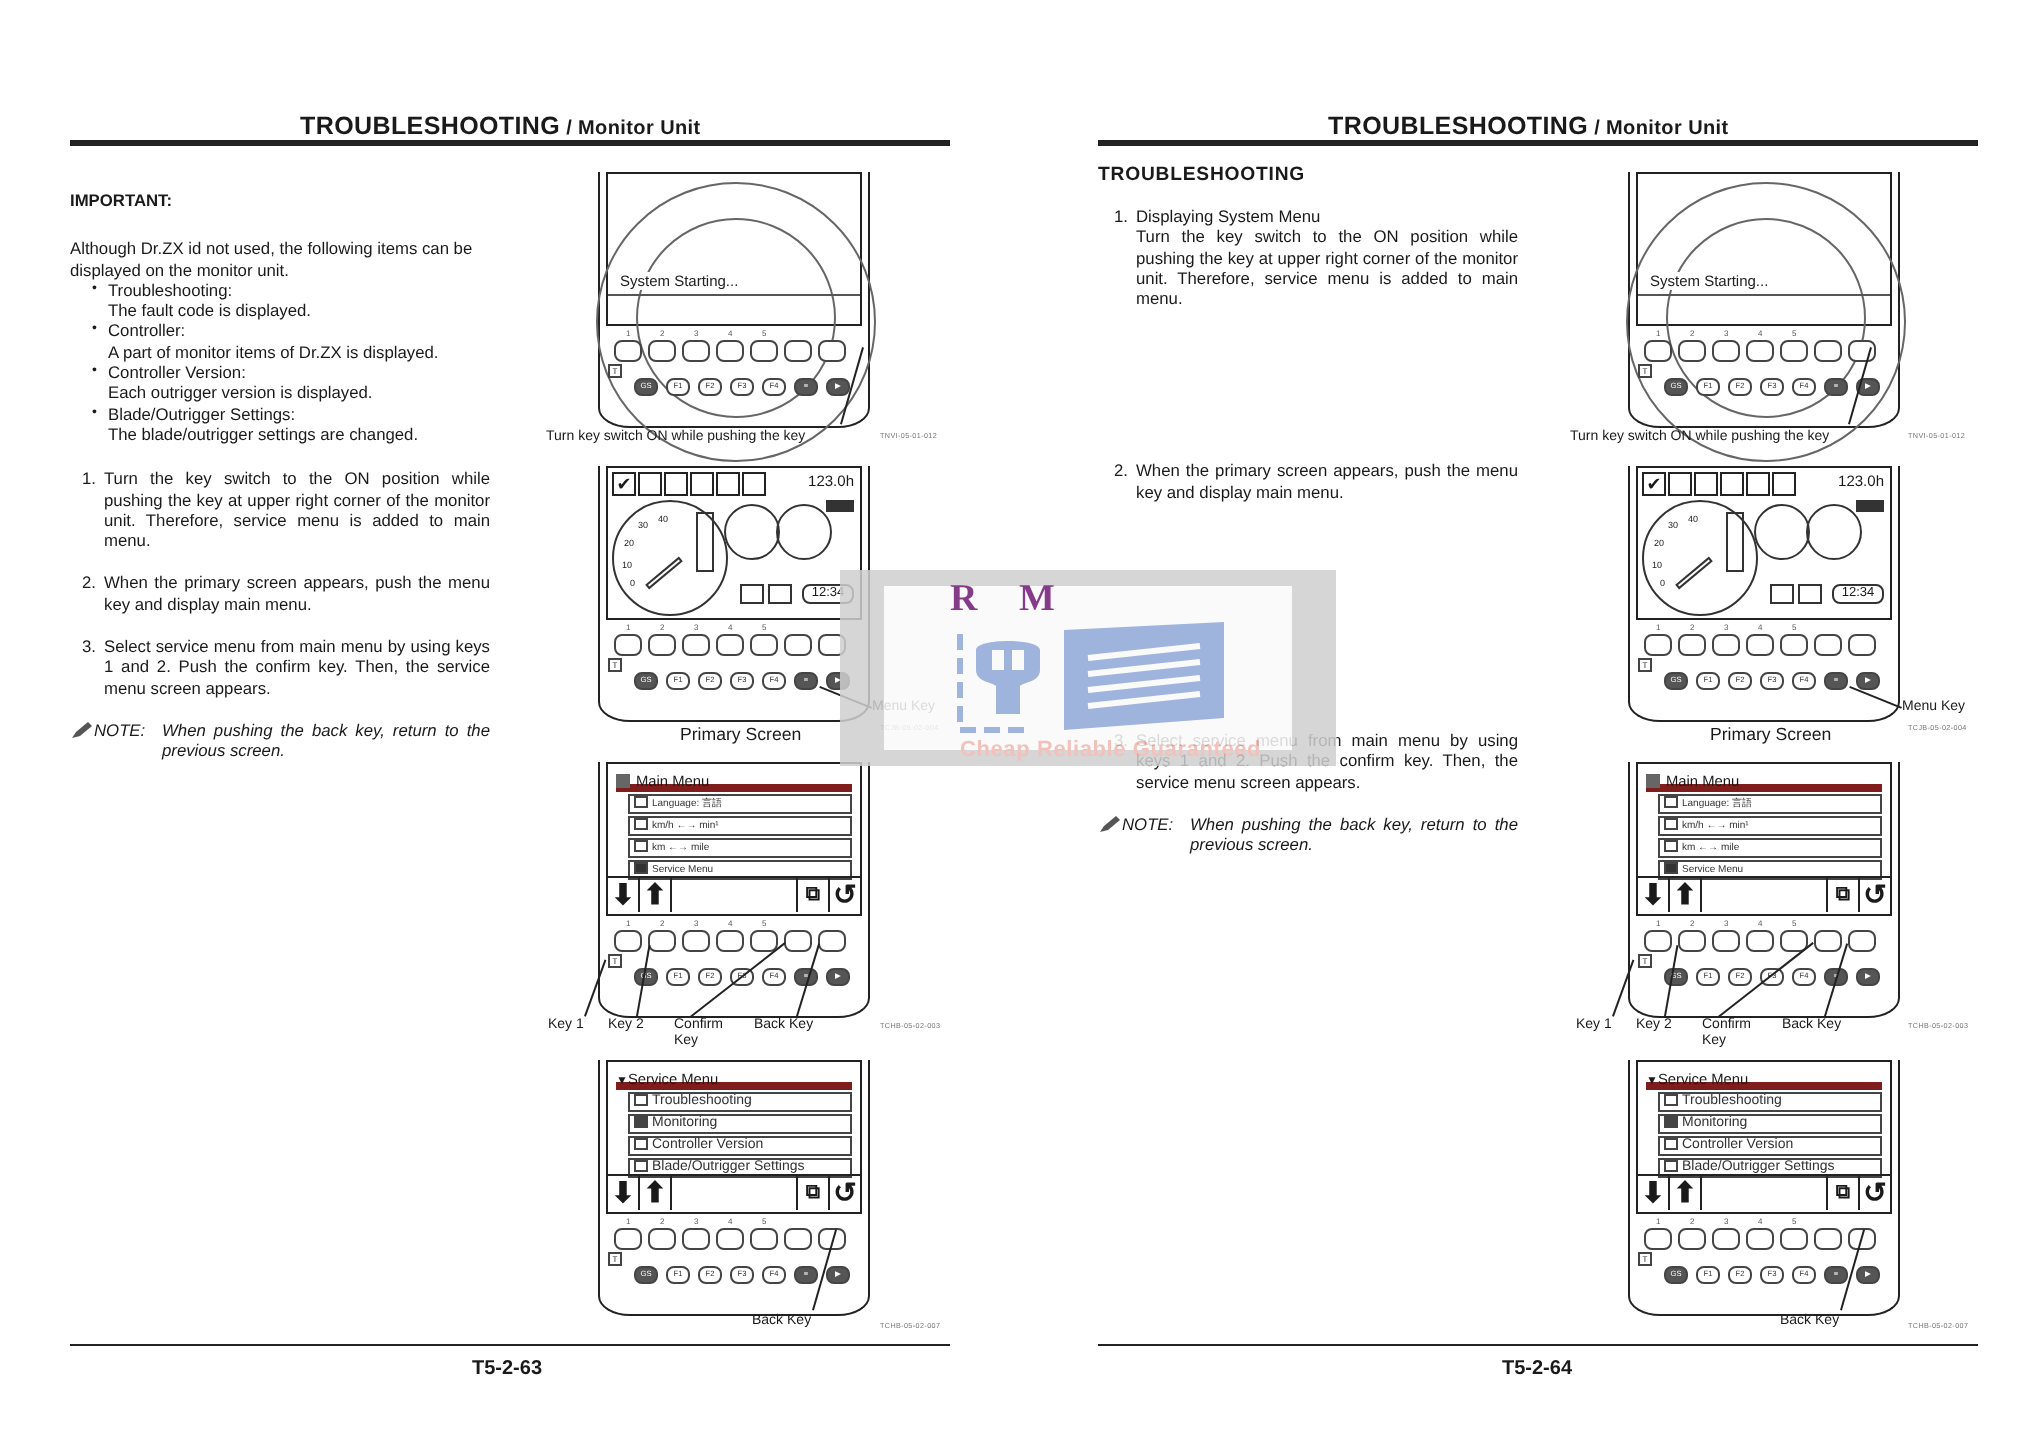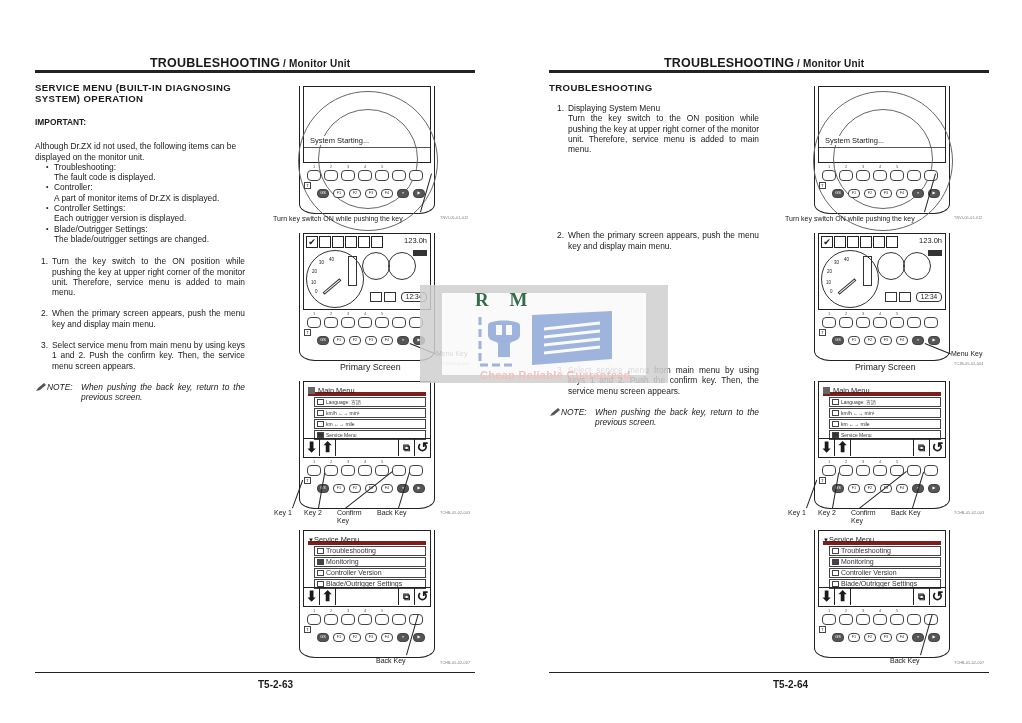--- a/index.html
+++ b/index.html
@@ -8,21 +8,21 @@
 
   .page { position: absolute; top: 0; width: 511px; height: 723px; }
   .page.left { left: 0; }
   .page.right { left: 511px; }
 
   .running-head { position: absolute; top: 56px; font-weight: bold; font-size: 12.5px; letter-spacing: 0.2px; }
   .running-head .sub { font-size: 10px; }
   .head-rule { position: absolute; top: 70px; height: 3px; border-top: 2px solid #222; border-bottom: 1px solid #222; }
 
   .foot-rule { position: absolute; top: 672px; height: 1px; background: #222; }
-  .page-num { position: absolute; top: 679px; font-size: 10px; font-weight: bold; margin-left: 22px; }
+  .page-num { position: absolute; top: 679px; font-size: 10px; font-weight: bold; }
 
   .col { position: absolute; font-size: 8.4px; line-height: 10.3px; }
   .sec-title { font-weight: bold; font-size: 9.6px; line-height: 11px; letter-spacing: 0.4px; }
   .important { display: flex; font-weight: bold; margin-top: 13px; }
   .important .lbl { width: 65px; flex: none; }
   .important .txt { text-align: justify; }
   .intro { margin-top: 14px; }
   .bullets { list-style: none; margin-left: 12px; }
   .bullets li { position: relative; padding-left: 7px; }
   .bullets li::before { content: "•"; position: absolute; left: -1px; top: 0; font-size: 7px; }
@@ -64,44 +64,43 @@
   .menu-item { margin-left: 6px; height: 10px; border: 1px solid #444; margin-top: 1px; font-size: 5px; line-height: 8px; padding-left: 2px; color: #333; white-space: nowrap; overflow: hidden; }
   .menu-item.big { font-size: 7px; }
   .menu-item .ic { display: inline-block; width: 7px; height: 6px; border: 1px solid #444; margin-right: 2px; vertical-align: -1px; }
   .menu-nav { position: absolute; left: 0; right: 0; bottom: 0; height: 19px; border-top: 1.5px solid #222; display: flex; }
   .menu-nav .nb { width: 16px; height: 17px; border-right: 1px solid #222; font-size: 14px; line-height: 17px; text-align: center; font-weight: bold; }
   .menu-nav .sp { flex: 1; }
   .menu-nav .nb.r { border-right: none; border-left: 1px solid #222; }
 
   .watermark { position: absolute; left: 420px; top: 285px; width: 248px; height: 98px; background: #cfcfcf; opacity: 0.85; }
   .watermark .inner { position: absolute; left: 22px; top: 8px; right: 22px; bottom: 8px; background: #fafafa; }
-  .watermark .rm { position: absolute; left: 55px; top: 4px; font-family: "Liberation Serif", serif; font-weight: bold; font-size: 19px; color: #14532d; letter-spacing: 8px; }
+  .watermark .rm { position: absolute; left: 55px; top: 4px; font-family: "Liberation Serif", serif; font-weight: bold; font-size: 19px; color: #701a75; letter-spacing: 8px; }
   .watermark .tag { position: absolute; left: 60px; bottom: 2px; font-size: 11px; font-weight: bold; color: #efb8b0; letter-spacing: 0.3px; }
 
   .arrow-line { position: absolute; height: 1px; background: #222; transform-origin: 0 0; }
 </style>
 </head>
 <body>
 
 <div class="page left">
   <div class="running-head" style="left:150px;">
     <span>TROUBLESHOOTING</span><span class="sub"> / </span><span class="sub">Monitor Unit</span>
   </div>
   <div class="head-rule" style="left:35px; width:440px;"></div>
 
   <div class="col" style="left:35px; top:82px; width:210px;">
-    <div class="sec-title">SERVICE MENU (BUILT-IN DIAGNOSING SYSTEM) OPERATION</div>
     <div class="important">
       <span class="lbl">IMPORTANT:</span>
     </div>
     <div class="intro">Although Dr.ZX id not used, the following items can be displayed on the monitor unit.</div>
     <ul class="bullets">
       <li><span>Troubleshooting:</span><span class="desc">The fault code is displayed.</span></li>
       <li><span>Controller:</span><span class="desc">A part of monitor items of Dr.ZX is displayed.</span></li>
-      <li><span>Controller Settings:</span><span class="desc">Each outrigger version is displayed.</span></li>
+      <li><span>Controller Version:</span><span class="desc">Each outrigger version is displayed.</span></li>
       <li><span>Blade/Outrigger Settings:</span><span class="desc">The blade/outrigger settings are changed.</span></li>
     </ul>
     <ol class="steps" style="margin-left:6px;">
       <li>
           <span class="n">1.</span>
           <span class="t">Turn the key switch to the ON position while pushing the key at upper right corner of the monitor unit. Therefore, service menu is added to main menu.</span>
         </li>
       <li>
           <span class="n">2.</span>
           <span class="t">When the primary screen appears, push the menu key and display main menu.</span>

